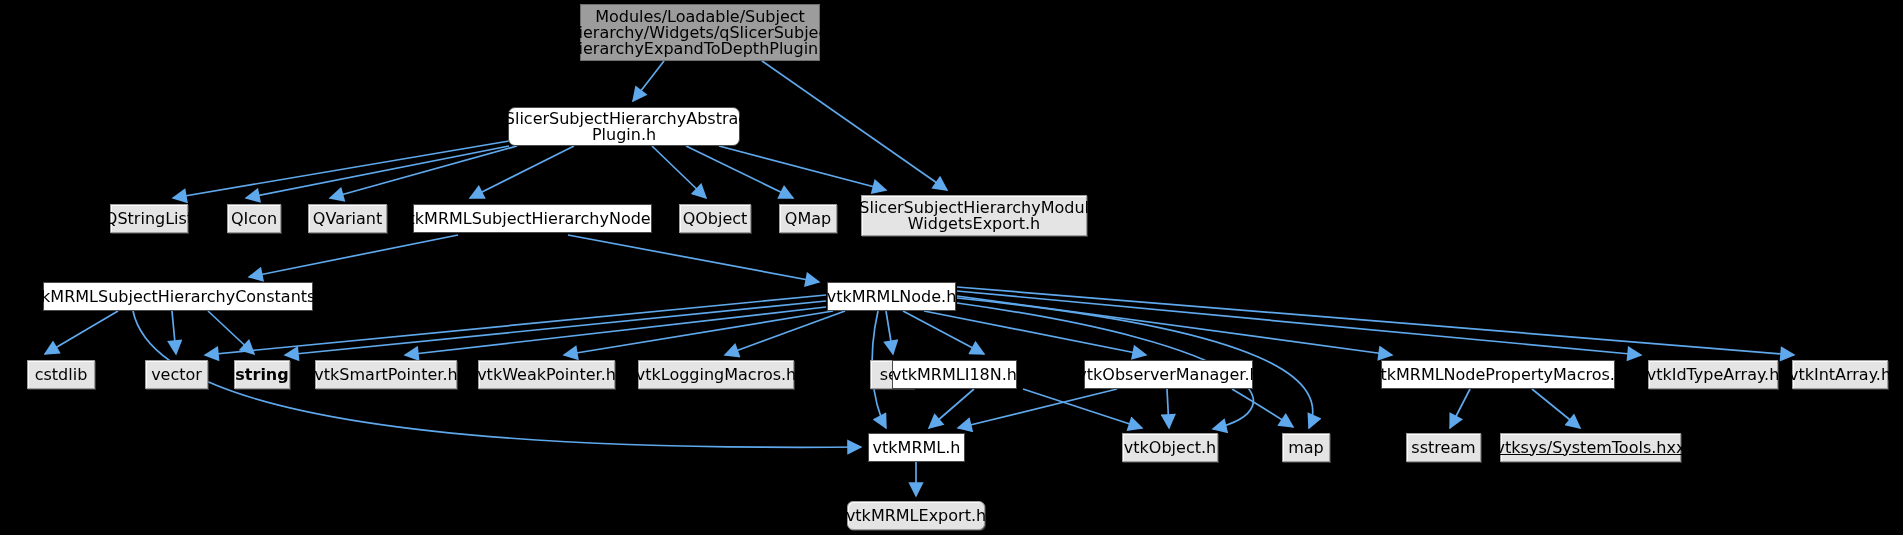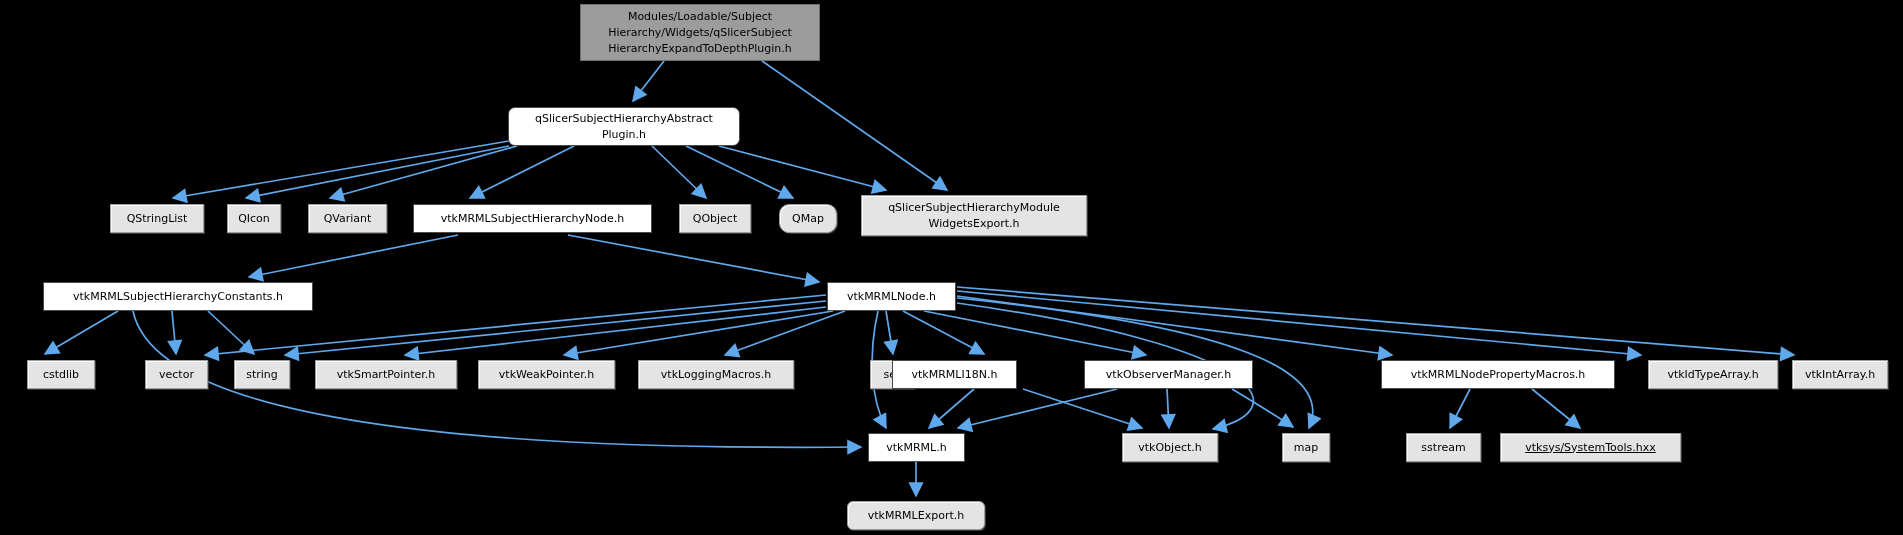--- a/index.html
+++ b/index.html
@@ -1,21 +1,21 @@
 <!DOCTYPE html>
 <html><head>
 <meta charset="utf-8">
 <style>
   html,body{margin:0;padding:0;background:#000;}
   #canvas{position:relative;width:1903px;height:535px;background:#000;overflow:hidden;
           font-family:"DejaVu Sans","Liberation Sans",sans-serif;}
   svg.edges{position:absolute;left:0;top:0;width:1903px;height:535px;}
   .edge{stroke:#5FA8EC;stroke-width:1.7;fill:none;}
   .node{position:absolute;box-sizing:border-box;display:flex;align-items:center;justify-content:center;
-        text-align:center;font-size:11px;line-height:16px;color:#000;white-space:pre-line;
+        text-align:center;font-size:16px;line-height:16px;color:#000;white-space:pre-line;
         padding:1px 4px;}
   .node.gray{background:#E4E4E4;border:1px solid #9E9E9E;
              box-shadow:inset 1px 1px 0 rgba(255,255,255,.85), 1px 1px 0 rgba(90,90,90,.6);}
   .node.white{background:#FFFFFF;border:1.5px solid #4A4A4A;cursor:pointer;}
   .node.root{background:#9C9C9C;border:1px solid #6E6E6E;}
 </style>
 </head>
 <body>
 
 <div id="canvas">
@@ -64,35 +64,35 @@
     <path class="edge" d="M 1532,389 L 1580,428" marker-end="url(#arrow)"></path>
     <path class="edge" d="M 916,462 L 916,496" marker-end="url(#arrow)"></path>
   </svg>
 
   <div class="node root" style="left:580px;top:4px;width:240px;height:57px;">Modules/Loadable/Subject
 Hierarchy/Widgets/qSlicerSubject
 HierarchyExpandToDepthPlugin.h</div>
   <div class="node white" style="left:508px;top:107px;width:232px;height:39px;border-radius:7px;">qSlicerSubjectHierarchyAbstract
 Plugin.h</div>
 
-  <div class="node gray" style="left:110px;top:204px;width:94px;height:29px;">QStringList</div>
+  <div class="node gray" style="left:110px;top:204px;width:78px;height:29px;">QStringList</div>
   <div class="node gray" style="left:227px;top:204px;width:54px;height:29px;">QIcon</div>
   <div class="node gray" style="left:308px;top:204px;width:79px;height:29px;">QVariant</div>
   <div class="node white" style="left:413px;top:204px;width:239px;height:29px;">vtkMRMLSubjectHierarchyNode.h</div>
   <div class="node gray" style="left:679px;top:204px;width:72px;height:29px;">QObject</div>
-  <div class="node gray" style="left:779px;top:204px;width:58px;height:29px;border-radius:10px;">QMap</div>
+  <div class="node gray" style="left:779px;top:204px;width:58px;height:29px;">QMap</div>
   <div class="node gray" style="left:861px;top:195px;width:226px;height:41px;">qSlicerSubjectHierarchyModule
 WidgetsExport.h</div>
 
   <div class="node white" style="left:43px;top:282px;width:270px;height:29px;">vtkMRMLSubjectHierarchyConstants.h</div>
   <div class="node white" style="left:827px;top:282px;width:129px;height:29px;">vtkMRMLNode.h</div>
 
   <div class="node gray" style="left:6px;top:360px;width:68px;height:29px;margin-left:21px;">cstdlib</div>
   <div class="node gray" style="left:145px;top:360px;width:63px;height:29px;">vector</div>
-  <div class="node gray" style="left:234px;top:360px;width:56px;height:29px;">string</div>
+  <div class="node gray" style="left:234px;top:360px;width:56px;height:29px;font-weight:bold;">string</div>
   <div class="node gray" style="left:315px;top:360px;width:142px;height:29px;">vtkSmartPointer.h</div>
   <div class="node gray" style="left:478px;top:360px;width:137px;height:29px;">vtkWeakPointer.h</div>
   <div class="node gray" style="left:638px;top:360px;width:156px;height:29px;">vtkLoggingMacros.h</div>
   <div class="node gray" style="left:870px;top:360px;width:44px;height:29px;">set</div>
   <div class="node white" style="left:892px;top:360px;width:125px;height:29px;">vtkMRMLI18N.h</div>
   <div class="node white" style="left:1084px;top:360px;width:169px;height:29px;">vtkObserverManager.h</div>
   <div class="node white" style="left:1381px;top:360px;width:234px;height:29px;">vtkMRMLNodePropertyMacros.h</div>
   <div class="node gray" style="left:1636px;top:360px;width:130px;height:29px;margin-left:12px;">vtkIdTypeArray.h</div>
   <div class="node gray" style="left:1792px;top:360px;width:96px;height:29px;">vtkIntArray.h</div>
 

